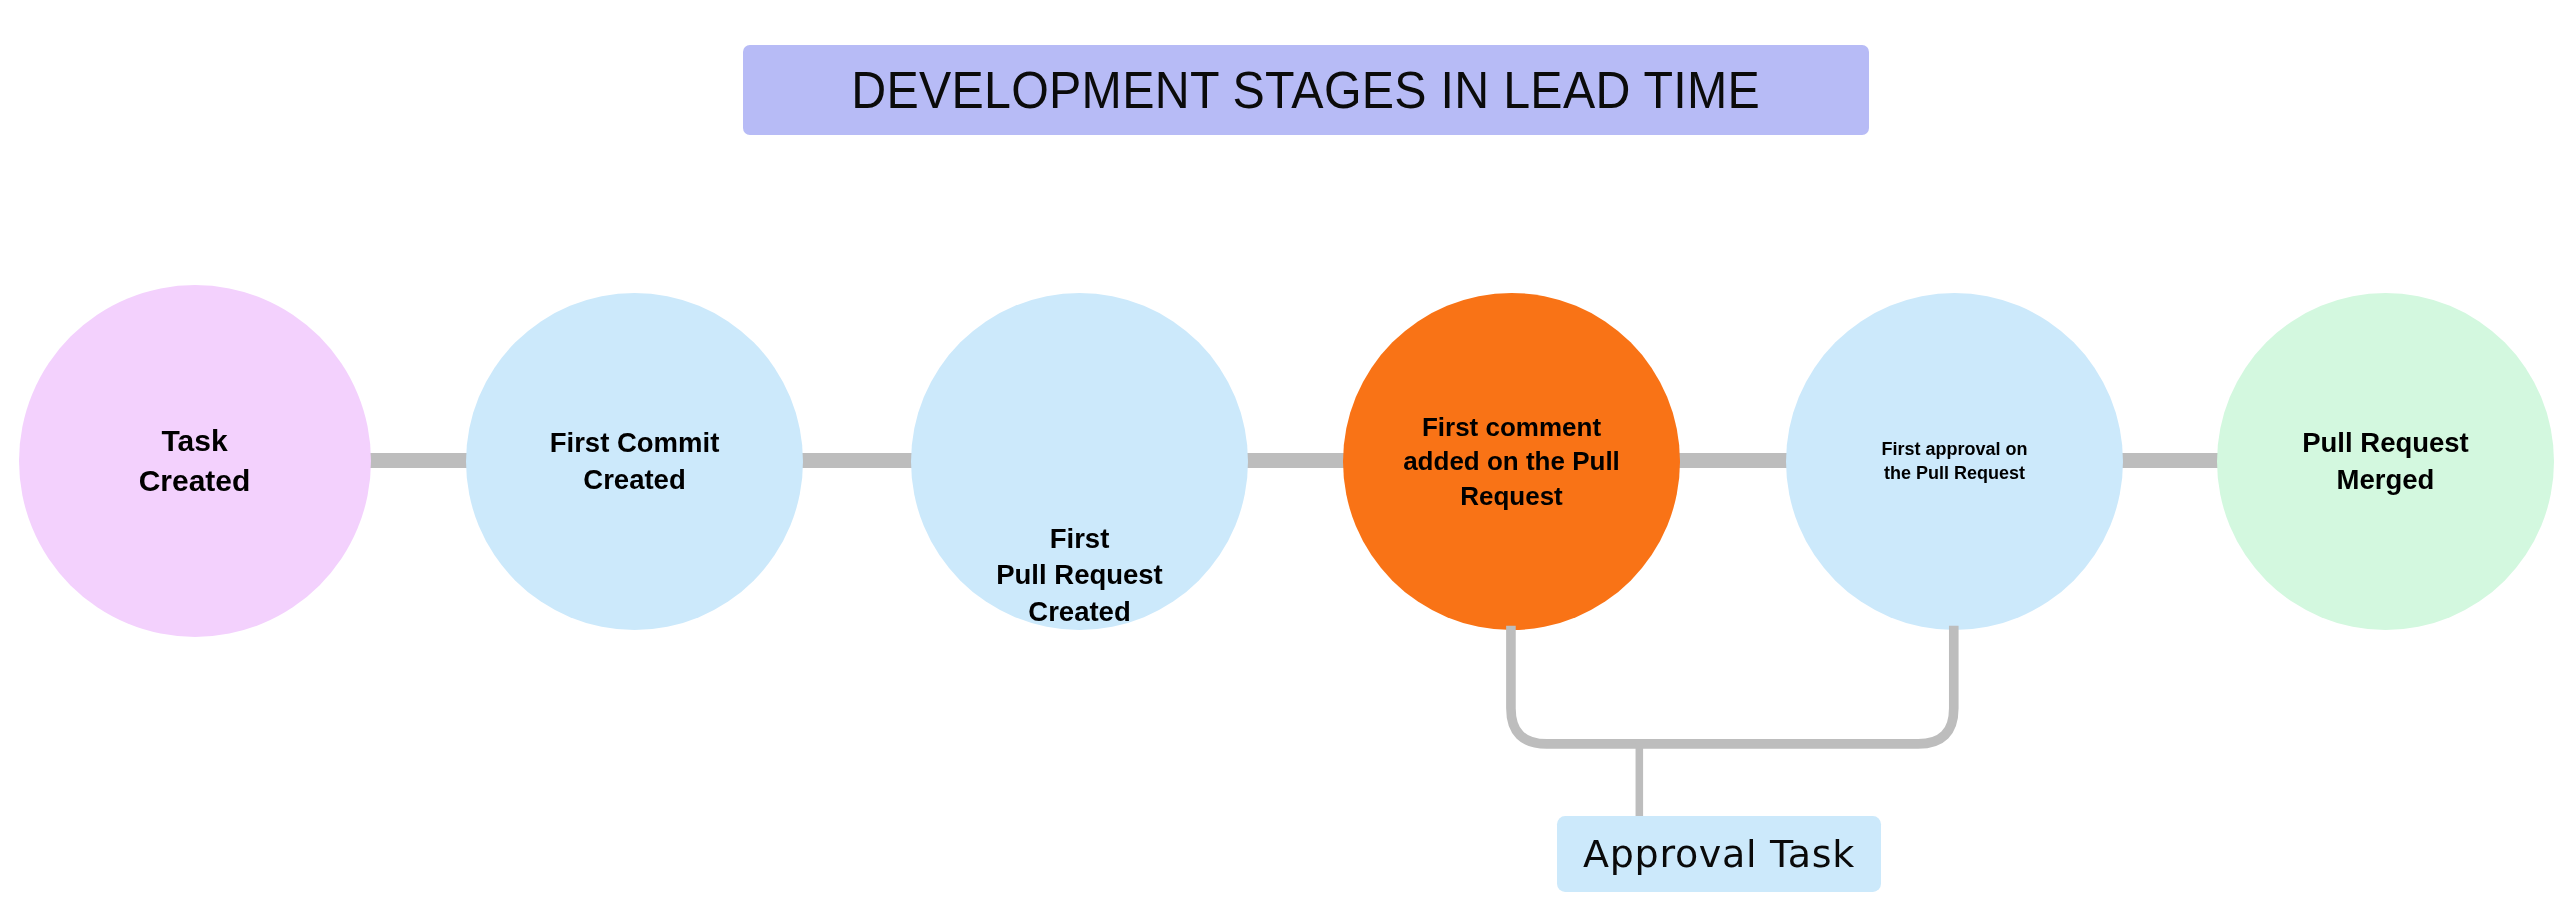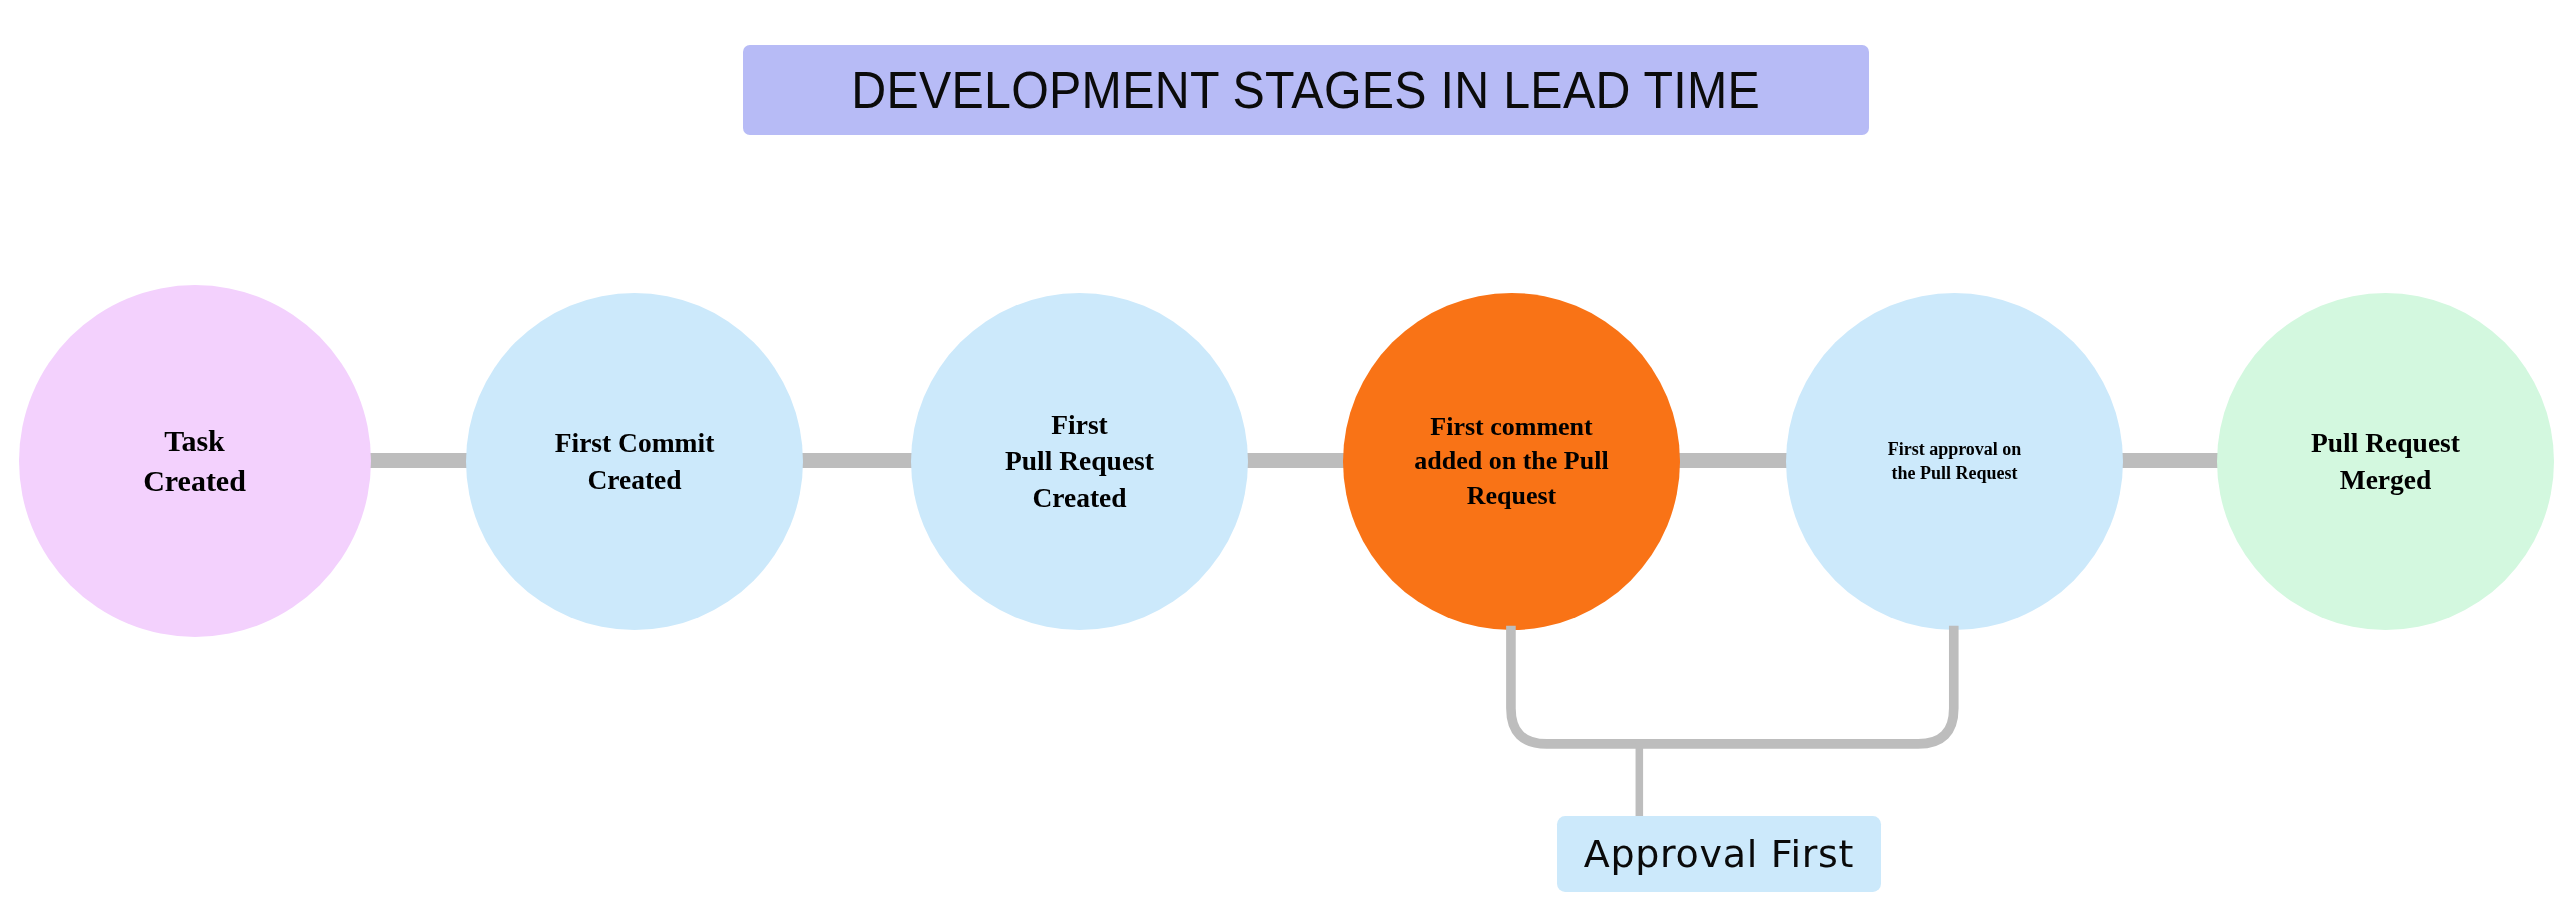--- a/index.html
+++ b/index.html
@@ -46,21 +46,21 @@
   
   .node {
     position: absolute;
     border-radius: 50%;
     display: flex;
     align-items: center;
     justify-content: center;
     box-sizing: border-box;
   }
   .node-label {
-    font-family: Liberation Serif, serif;
+    font-family: Liberation Sans, sans-serif;
     font-weight: 700;
     color: #000000;
     text-align: center;
     line-height: 1.32;
     white-space: pre-line;
     width: 118%;
   }
 
   .connector {
     position: absolute;
@@ -121,21 +121,21 @@
   <div class="node" style="left:18.5px; top:285px; width:352px; height:352px; background:#f3d1fd;">
     <span class="node-label" style="font-size:30px;">Task
 Created</span>
   </div>
 
   <div class="node" style="left:466px; top:293px; width:337px; height:337px; background:#cce9fb;">
     <span class="node-label" style="font-size:27.5px;">First Commit
 Created</span>
   </div>
 
-  <div class="node" style="left:911px; top:293px; width:337px; height:337px; background:#cce9fb;">
+  <div class="node" style="left:911px; top:293px; width:337px; height:337px; background:#cce9fb;align-items:flex-end;">
     <span class="node-label" style="font-size:27.5px;">First
 Pull Request
 Created</span>
   </div>
 
   <div class="node" style="left:1343px; top:293px; width:337px; height:337px; background:#f97316;">
     <span class="node-label" style="font-size:26px; width:128%;">First comment
 added on the Pull
 Request</span>
   </div>
@@ -154,17 +154,17 @@
     <path d="M 80 30
              L 80 150
              Q 80 202 132 202
              L 673 202
              Q 725 202 725 150
              L 725 30" fill="none" stroke="#bdbdbd" stroke-width="14" stroke-linecap="butt" stroke-linejoin="round"></path>
     <path d="M 267 202 L 267 310" fill="none" stroke="#bdbdbd" stroke-width="11" stroke-linecap="butt"></path>
   </svg>
 
   <div id="approval-box">
-    <span id="approval-label">Approval First</span>
+    <span id="approval-label">Approval Task</span>
   </div>
 
 </div>
 
 
 </body></html>

